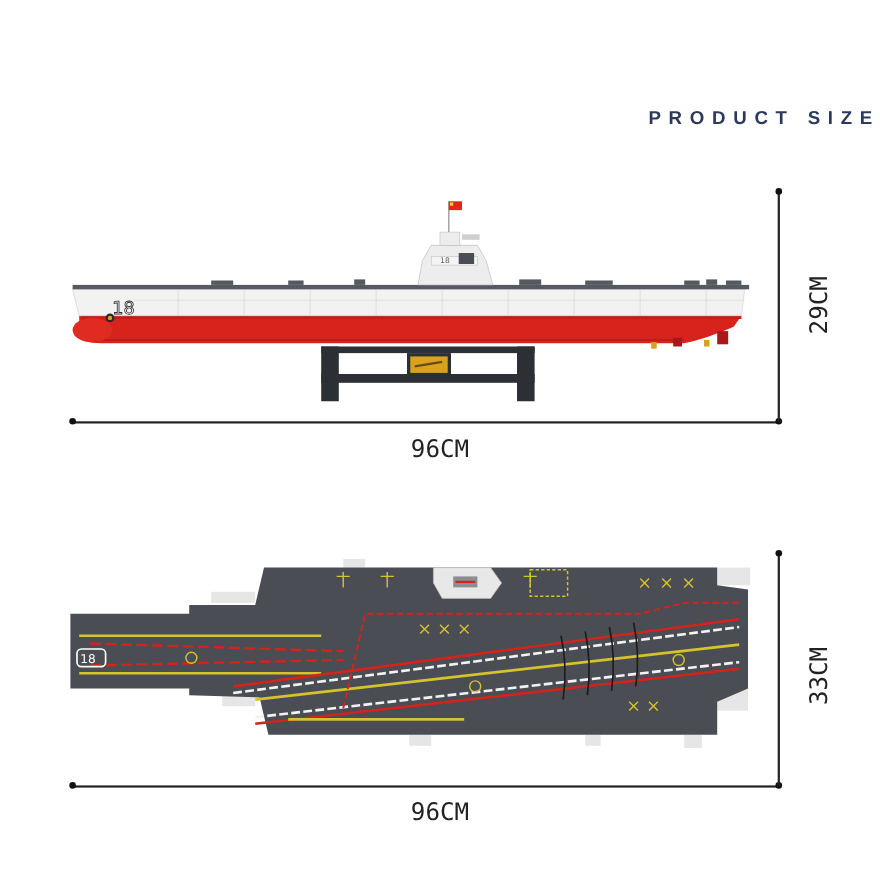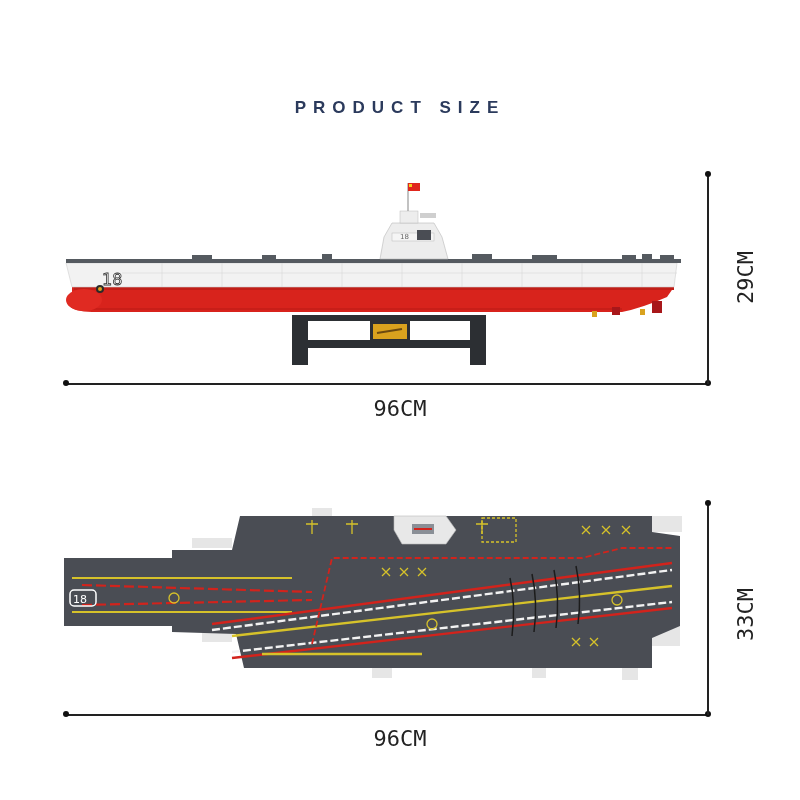--- a/index.html
+++ b/index.html
@@ -1,18 +1,18 @@
 <!DOCTYPE html>
 <html><head>
 <meta charset="utf-8">
 <style>
   html, body { margin:0; padding:0; background:#ffffff; }
   body { width:800px; height:800px; position:relative; overflow:hidden; font-family:"DejaVu Sans", sans-serif; }
   .abs { position:absolute; }
-  .title { left:0; top:98px; width:800px; text-align:center; font-family:"Liberation Sans", sans-serif; font-weight:bold; font-size:17px; letter-spacing:7px; color:#2b3a5c; }
+  .title { left:0; top:98px; width:800px; text-align:right; font-family:"Liberation Sans", sans-serif; font-weight:bold; font-size:17px; letter-spacing:7px; color:#2b3a5c; }
   .hline { height:1.5px; background:#222; }
   .vline { width:1.5px; background:#222; }
   .dot { width:6px; height:6px; border-radius:50%; background:#111; }
   .dim-label { font-family:"DejaVu Sans Mono", monospace; font-size:22px; color:#222; text-align:center; }
   .vlabel { transform:rotate(-90deg); transform-origin:center center; white-space:nowrap; }
 </style>
 </head>
 <body>
 
 <div class="abs title">PRODUCT SIZE</div>

